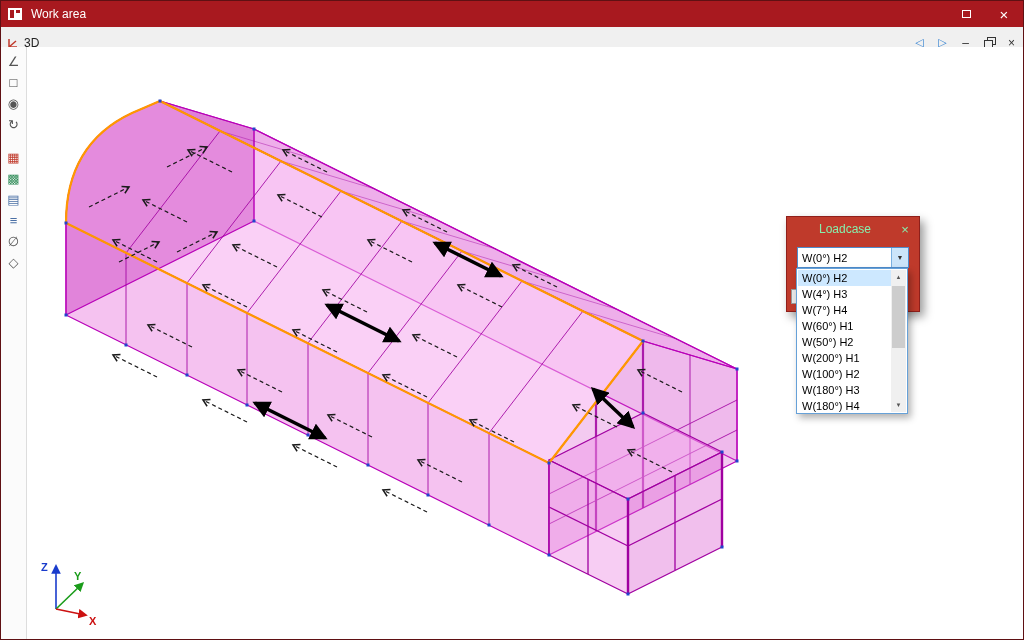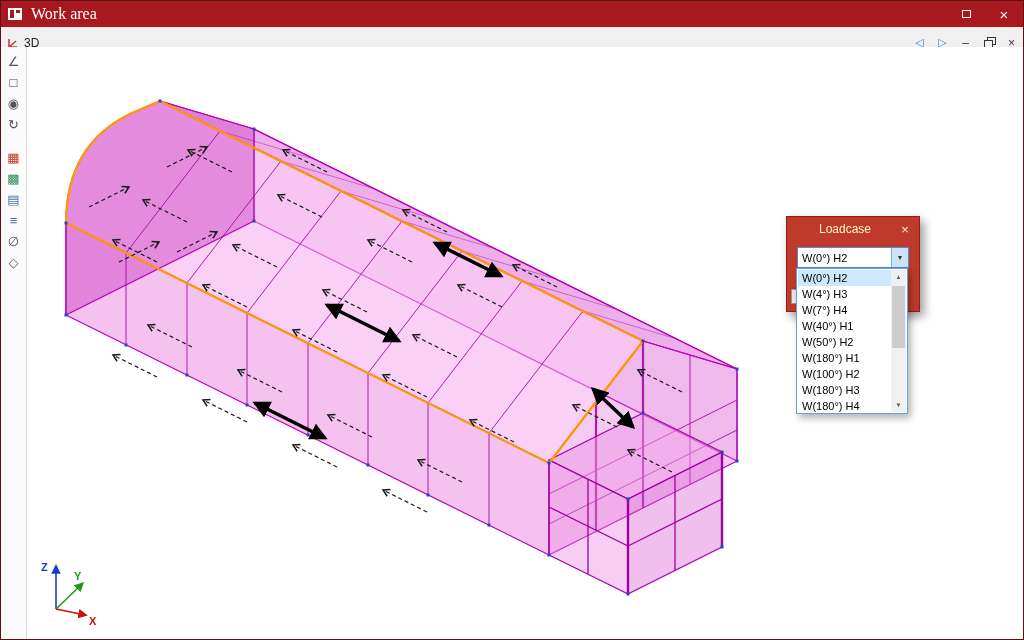--- a/index.html
+++ b/index.html
@@ -4,21 +4,21 @@
 <style>
   * { box-sizing: border-box; margin: 0; padding: 0; }
   html,body { width:1024px; height:640px; overflow:hidden; }
   body { font-family:"Liberation Sans", sans-serif; background:#fff; position:relative; }
   #window { position:absolute; inset:0; border:1px solid #5f1013; }
 
   
   .titlebar { position:absolute; top:0; left:0; right:0; height:26px;
     background:var(--titlebar,#a8191f); display:flex; align-items:center; color:#fff; }
   .titlebar .logo { margin-left:6px; display:flex; }
-  .title-text { font-size:16px; margin-left:8px;font-family:Liberation Serif, serif; }
+  .title-text { font-size:12px; margin-left:8px; }
   .tb-buttons { margin-left:auto; display:flex; height:100%; }
   .tb-btn { width:38px; height:100%; display:flex; align-items:center; justify-content:center; color:#fff; cursor:default; }
   .max-icon { width:9px; height:8px; border:1px solid #fff; display:inline-block; }
   .tb-close { font-size:15px; }
 
   
   .tabbar { position:absolute; top:26px; left:0; right:0; height:32px; background:#f0f0f0;
     border-bottom:1px solid #cccccc; display:flex; align-items:center; font-size:12px; color:#222; }
   .tabbar .vp-icon { margin:0 5px 0 6px; display:flex; }
   .tab-ctrls { margin-left:auto; display:flex; align-items:center; height:100%; }
@@ -34,21 +34,21 @@
   .tool-icon { width:20px; height:18px; display:flex; align-items:center; justify-content:center; font-size:13px; color:#555; }
 
   
   .canvas { position:absolute; left:26px; top:46px; right:0; bottom:0; background:#fff; }
   .canvas svg { display:block; }
 
   
   .dialog { position:absolute; left:785px; top:215px; width:134px; height:96px;
     background:var(--dialog-red,#bf3a2b); border:1px solid #8f1f1a;
     box-shadow:4px 5px 9px rgba(0,0,0,.40); z-index:4; }
-  .dialog-header { height:24px; display:flex; align-items:center; color:#fef9c3; font-size:12px; padding:0 6px; }
+  .dialog-header { height:24px; display:flex; align-items:center; color:#86efac; font-size:12px; padding:0 6px; }
   .dialog-title { flex:1; text-align:center; }
   .dialog-close { width:16px; text-align:center; font-size:13px; }
   .dialog-body { position:relative; padding:6px 0 0 10px; height:72px; }
   .combo { width:112px; height:21px; background:#fff; border:1px solid #4f8ccc;
     display:flex; align-items:center; font-size:11px; }
   .combo-value { flex:1; padding-left:4px; white-space:nowrap; overflow:hidden; }
   .combo-btn { width:17px; height:100%; background:#cbe4f9; border-left:1px solid #7ab0e0;
     display:flex; align-items:center; justify-content:center; font-size:7px; color:#333; }
   .sliver { position:absolute; left:4px; top:48px; width:9px; height:15px; background:#e8e8e8; border:1px solid #9a9a9a; }
 
@@ -300,23 +300,23 @@
       </div>
       <div class="sliver"></div>
     </div>
   </div>
 
   <div class="droplist">
     <div class="option-rows">
         <div class="option selected">W(0°) H2</div>
         <div class="option">W(4°) H3</div>
         <div class="option">W(7°) H4</div>
-        <div class="option">W(40°) H1</div>
+        <div class="option">W(60°) H1</div>
         <div class="option">W(50°) H2</div>
-        <div class="option">W(180°) H1</div>
+        <div class="option">W(200°) H1</div>
         <div class="option">W(100°) H2</div>
         <div class="option">W(180°) H3</div>
         <div class="option">W(180°) H4</div>
       </div>
     <div class="scrollbar">
       <div class="sb-btn sb-up">
           <span>▲</span>
         </div>
       <div class="sb-thumb"></div>
       <div class="sb-btn sb-down">

